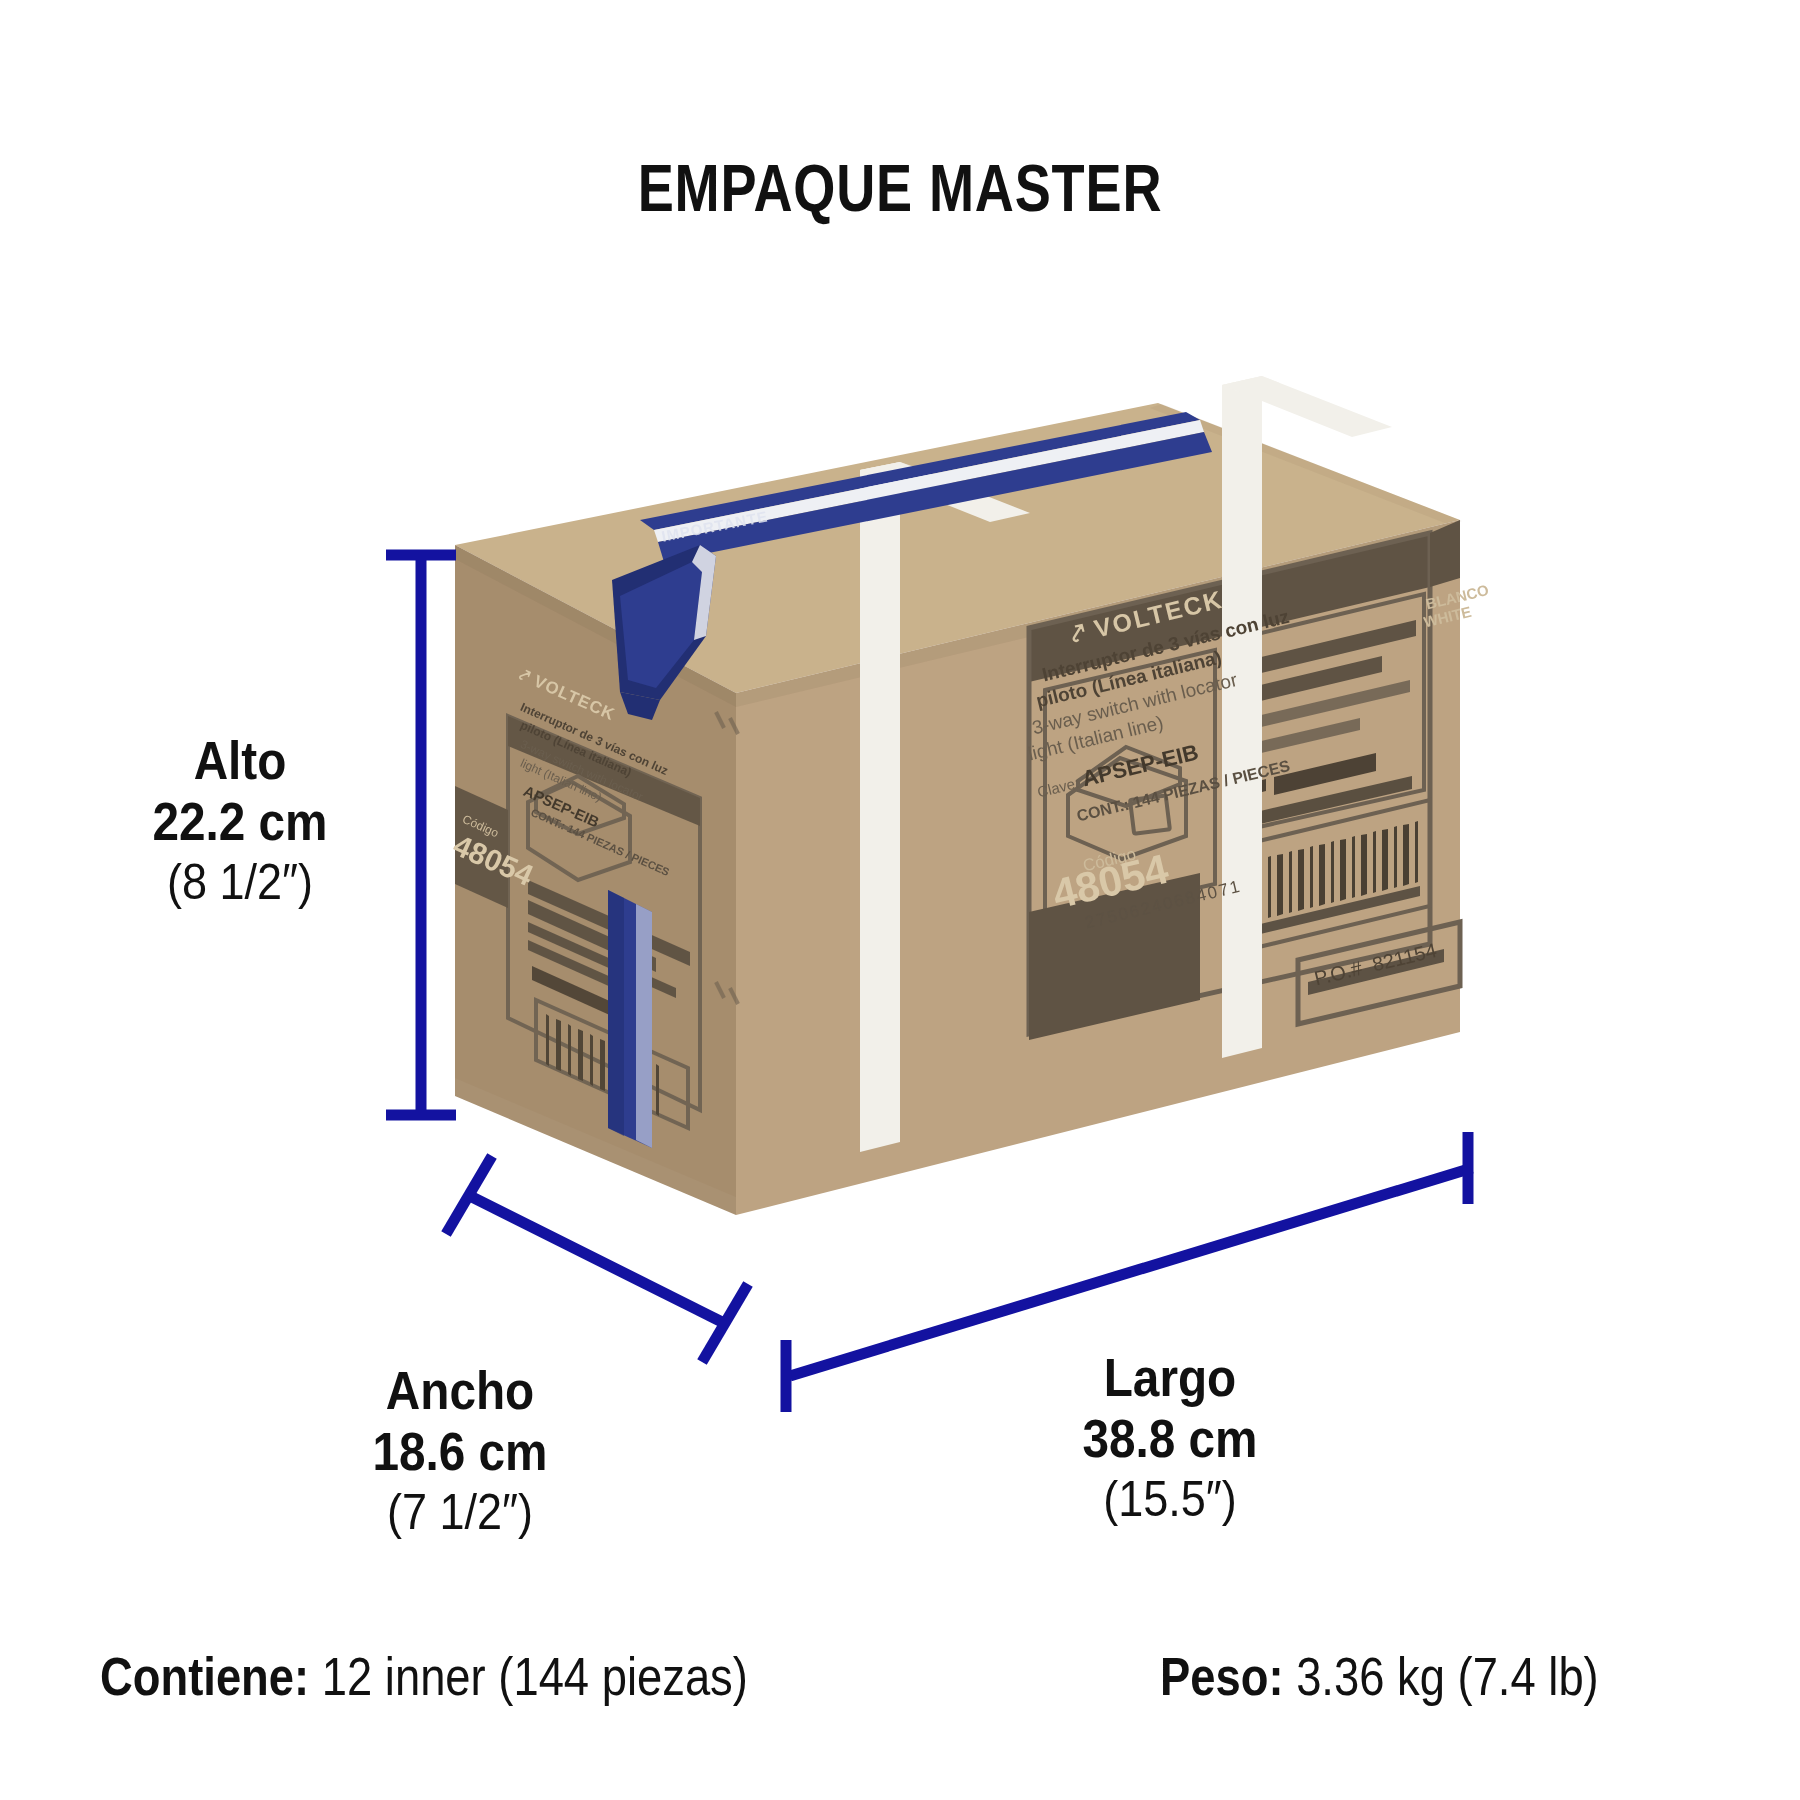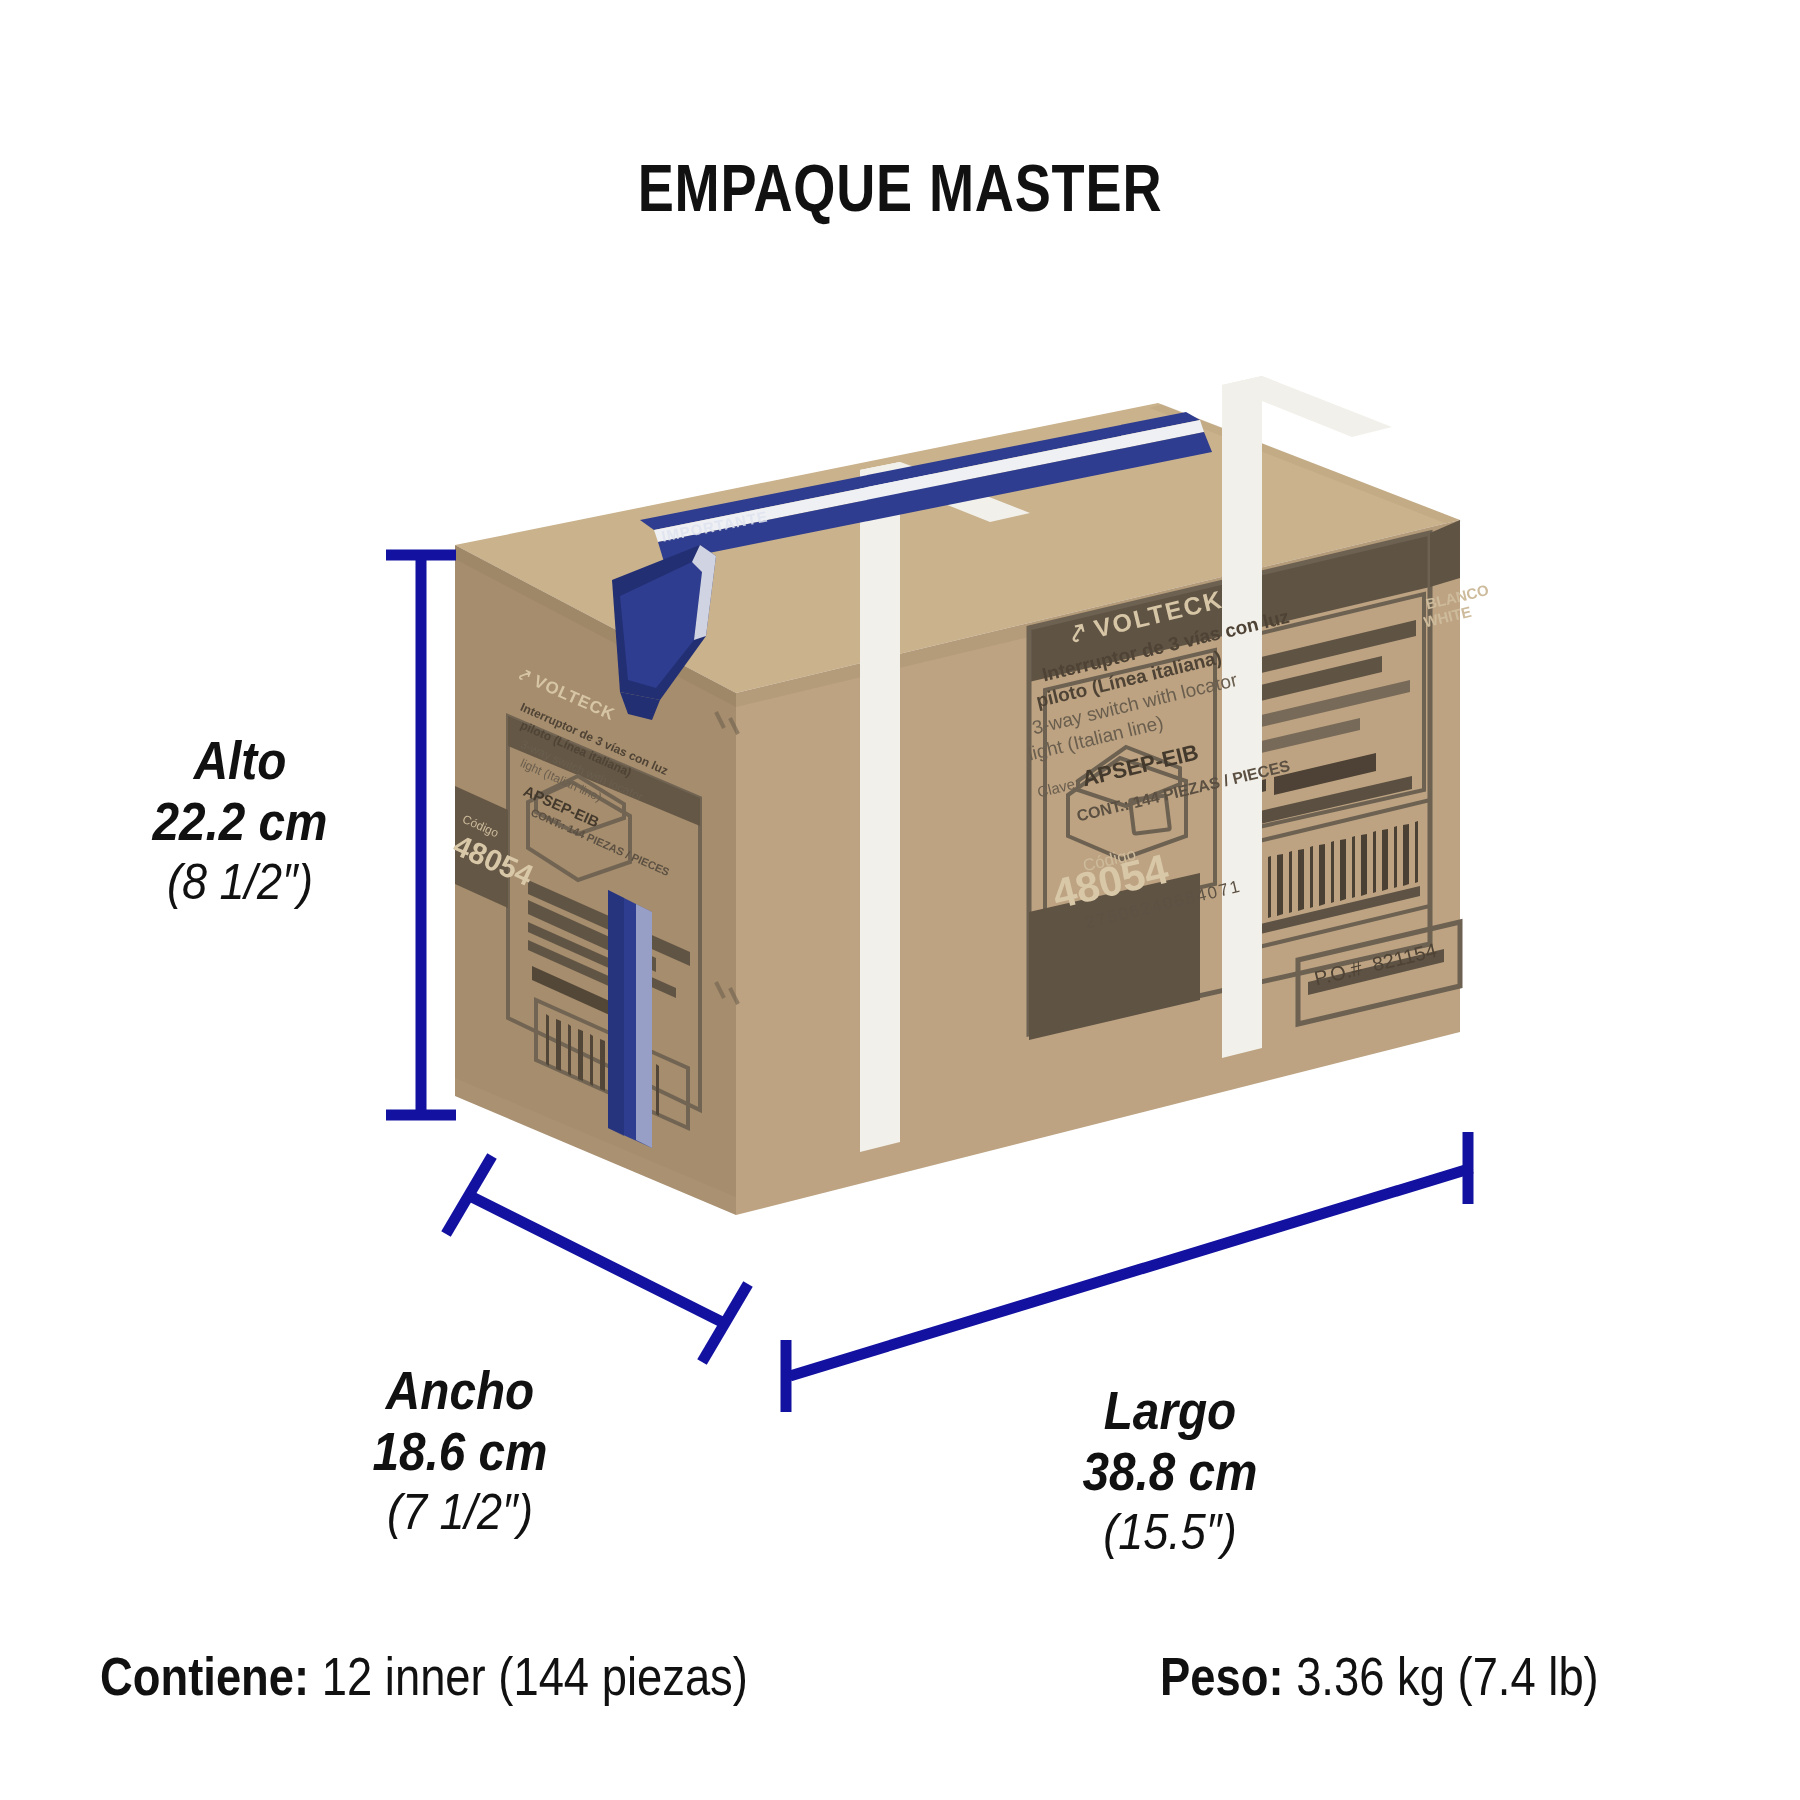--- a/index.html
+++ b/index.html
@@ -31,41 +31,40 @@
     white-space: nowrap;
   }
 
   
   .dim-block {
     position: absolute;
     text-align: center;
     color: #111111;
     line-height: 1.16;
     white-space: nowrap;
-    font-style: italic;
   }
   .dim-name {
     font-size: 53px;
     font-weight: bold;
     transform: scaleX(0.9);
   }
   .dim-metric {
     font-size: 53px;
     font-weight: bold;
     transform: scaleX(0.9);
   }
   .dim-imperial {
     font-size: 50px;
     font-weight: normal;
     transform: scaleX(0.9);
   }
 
   #dim-height  { left: 90px;  top: 730px;  width: 300px; }
   #dim-width   { left: 300px; top: 1360px; width: 320px; }
-  #dim-length  { left: 1010px; top: 1380px; width: 320px; }
+  #dim-length  { left: 1010px; top: 1347px; width: 320px; }
 
   
   .info-line {
     position: absolute;
     top: 1645px;
     font-size: 54px;
     color: #111111;
     white-space: nowrap;
     transform: scaleX(0.84);
   }

